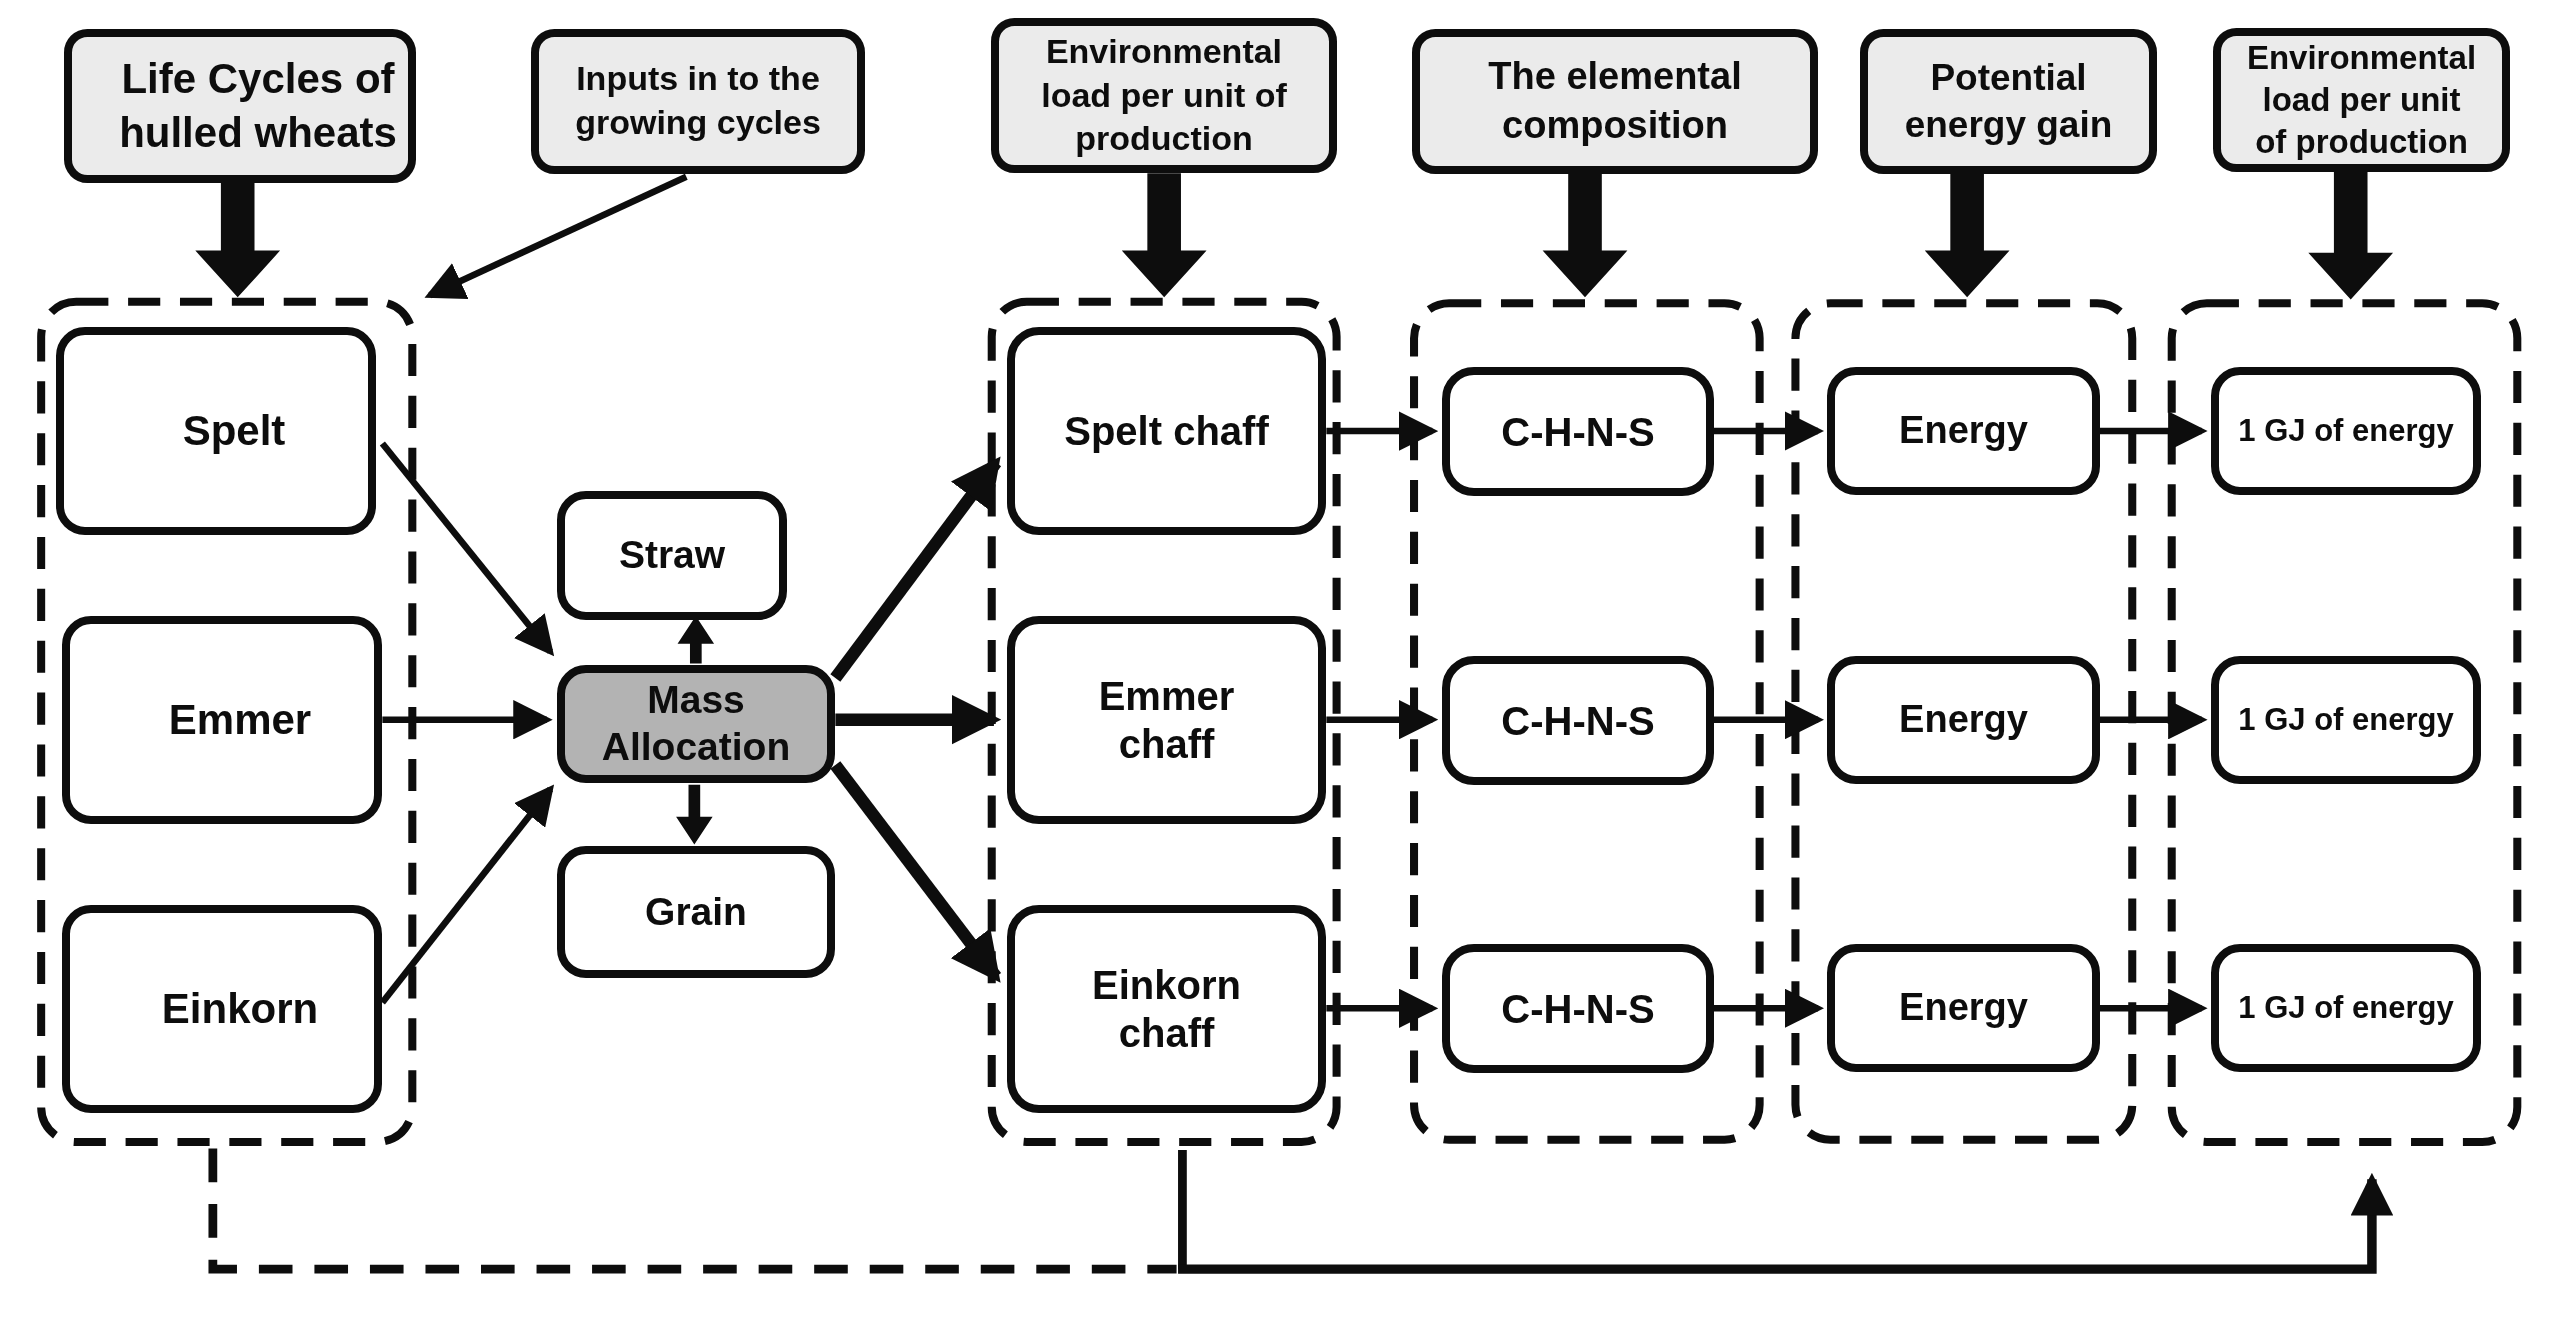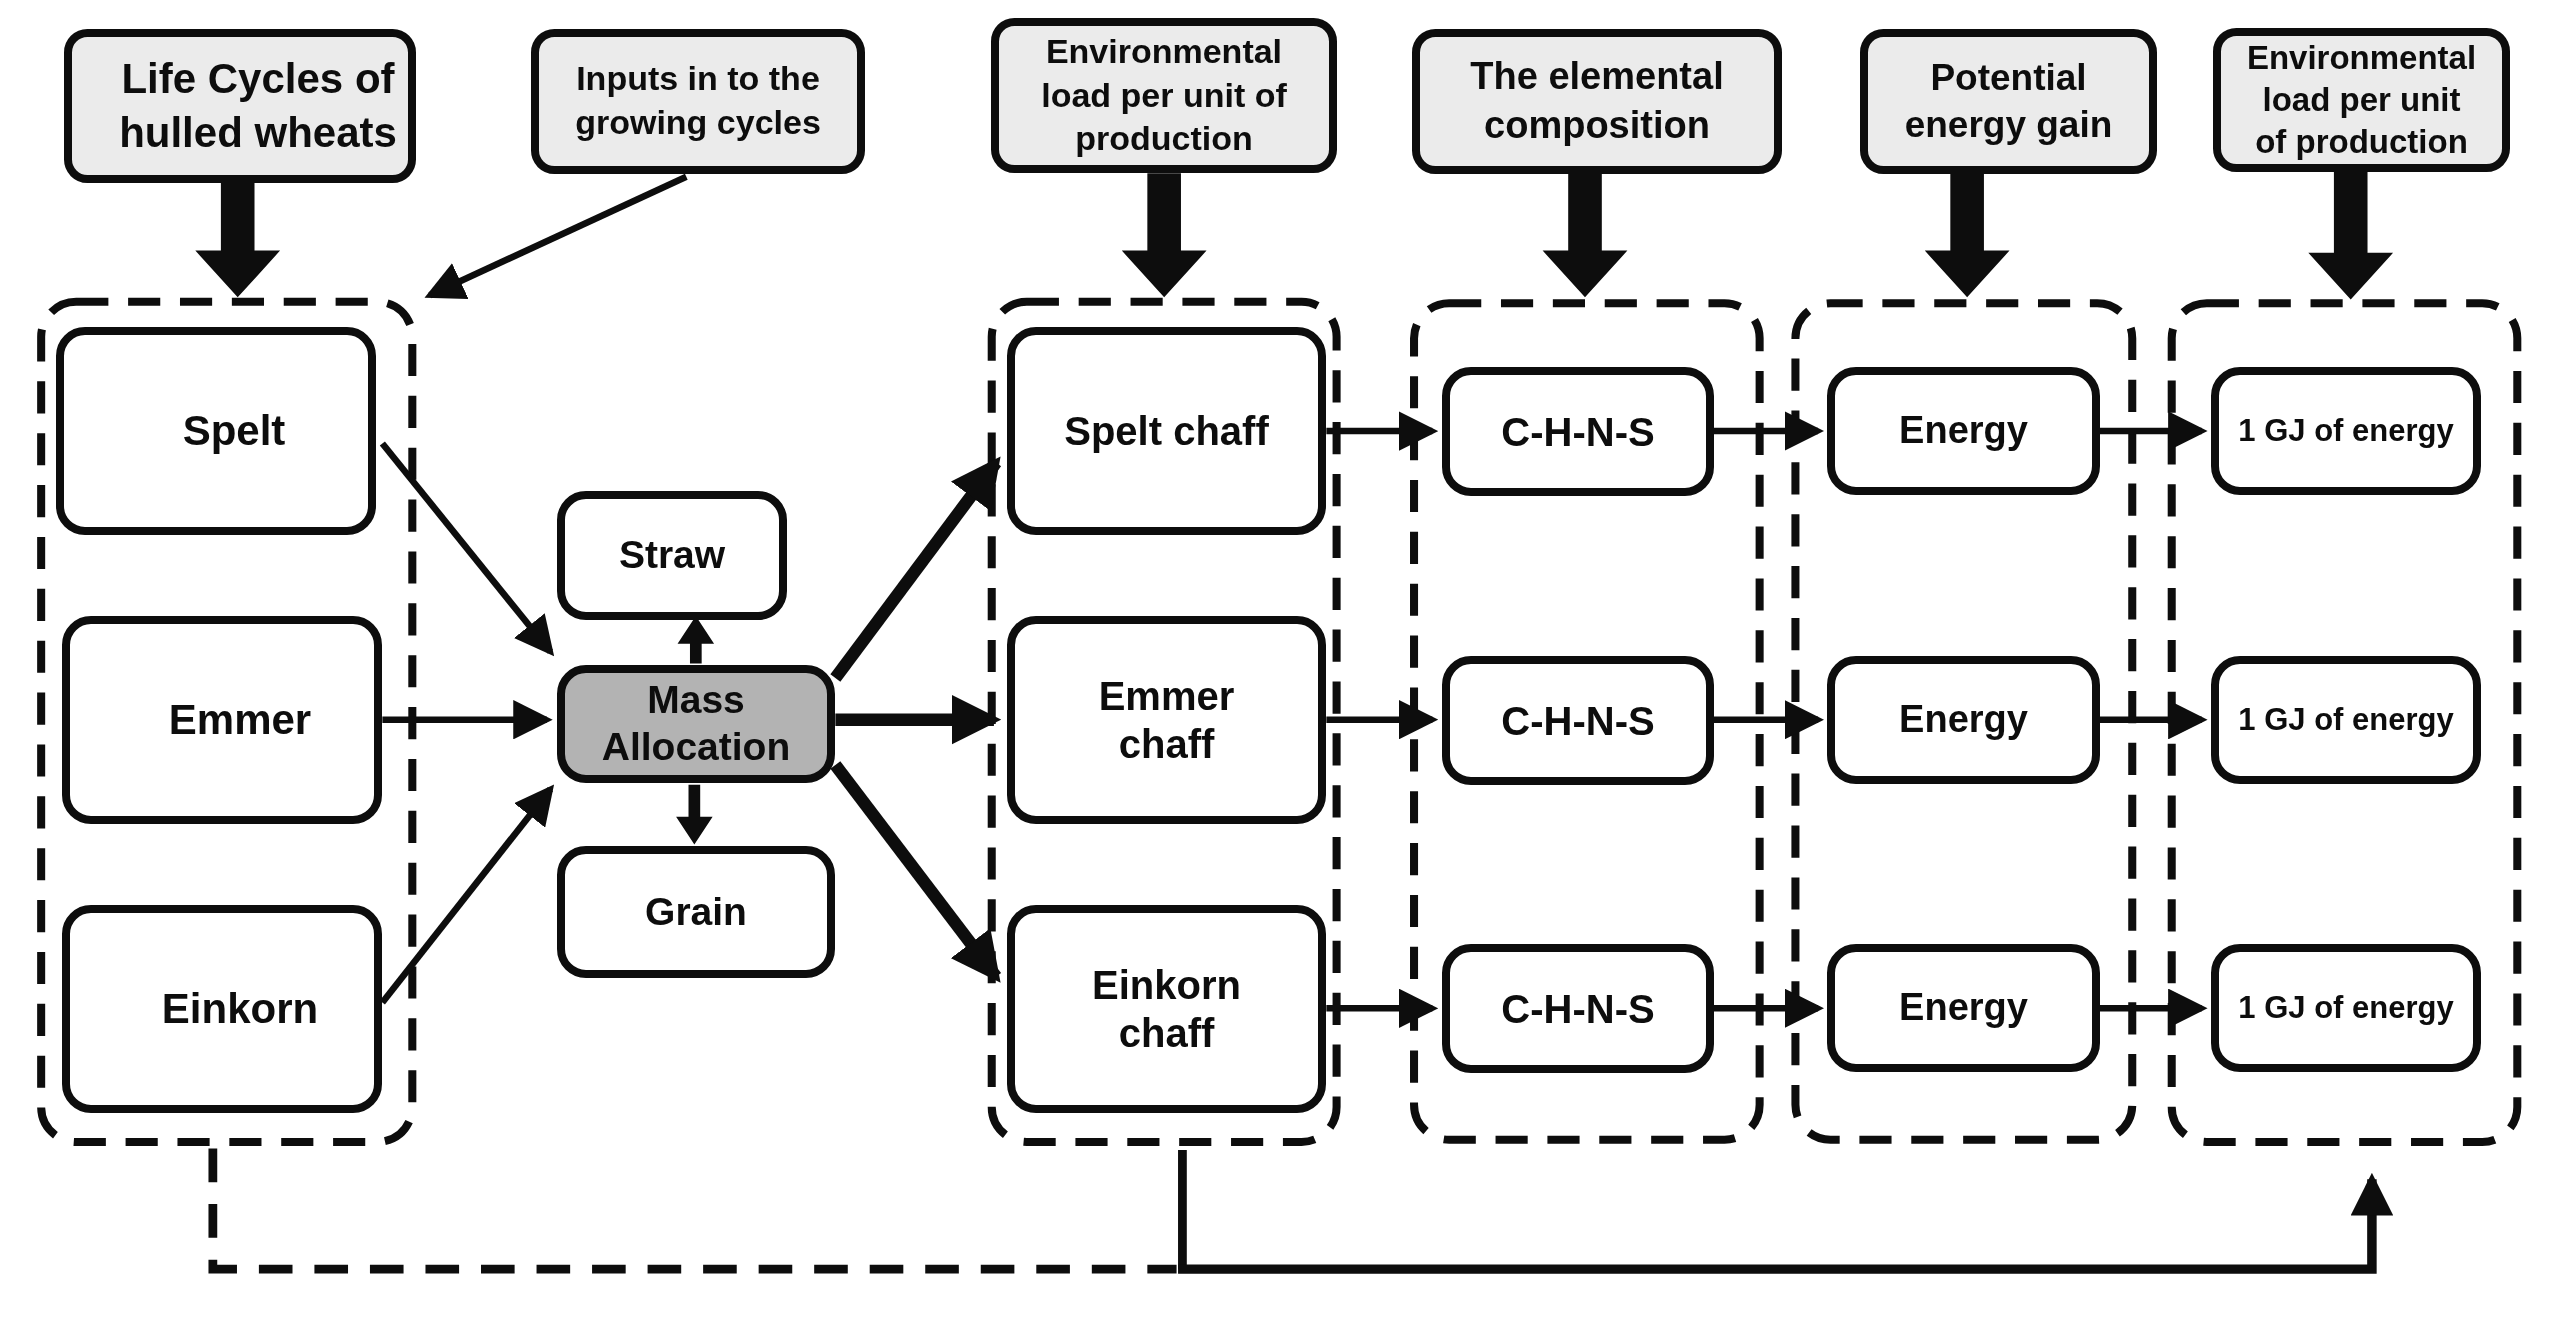--- a/index.html
+++ b/index.html
@@ -28,21 +28,21 @@
     border: 8px solid #0d0d0d;
     border-radius: 29px;
     font-weight: bold;
     white-space: pre-line;
     line-height: 1.2;
     color: #0d0d0d;
   }
   .hdr { background: #ebebeb; border-radius: 23.4px; line-height: 1.28; }
   .mass { background: #b3b3b3; }
   .f58 { font-size: 42px; padding-left: 36px; }
-  .f55 { font-size: 40px; }
+  .f55 { font-size: 40px; border-radius: 32px; }
   .f54 { font-size: 39px; }
   .f52 { font-size: 38px; }
   .f50 { font-size: 37px; margin-left: 27px; }
   .f47 { font-size: 34px; }
   .f46 { font-size: 34px; }
   .f45 { font-size: 33px; }
   .f42 { font-size: 31px; }
 </style>
 </head>
 <body>
@@ -104,21 +104,21 @@
     <path d="M 1612 1737 L 3246 1737 L 3246 1614" fill="none" stroke="#0d0d0d" stroke-width="13" marker-end="url(#mArrowB)"></path>
   </svg>
 
   <div class="box hdr f58" style="left:64px; top:28.5px; width:352px; height:154px;">Life Cycles of
 hulled wheats</div>
   <div class="box hdr f47" style="left:531px; top:28.5px; width:334px; height:145px;">Inputs in to the
 growing cycles</div>
   <div class="box hdr f46" style="left:991px; top:18px; width:346px; height:155px;">Environmental
 load per unit of
 production</div>
-  <div class="box hdr f52" style="left:1412px; top:28.5px; width:370px; height:145px;">The elemental
+  <div class="box hdr f52" style="left:1412px; top:28.5px; width:406px; height:145px;">The elemental
 composition</div>
   <div class="box hdr f50" style="left:1833px; top:28.5px; width:297px; height:145px;">Potential
 energy gain</div>
   <div class="box hdr f45" style="left:2213px; top:28px; width:297px; height:144px;">Environmental
 load per unit
 of production</div>
 
   <div class="box f58" style="left:56px; top:327px; width:320px; height:208px;">Spelt</div>
   <div class="box f58" style="left:62px; top:616px; width:320px; height:208px;">Emmer</div>
   <div class="box f58" style="left:62px; top:905px; width:320px; height:208px;">Einkorn</div>

